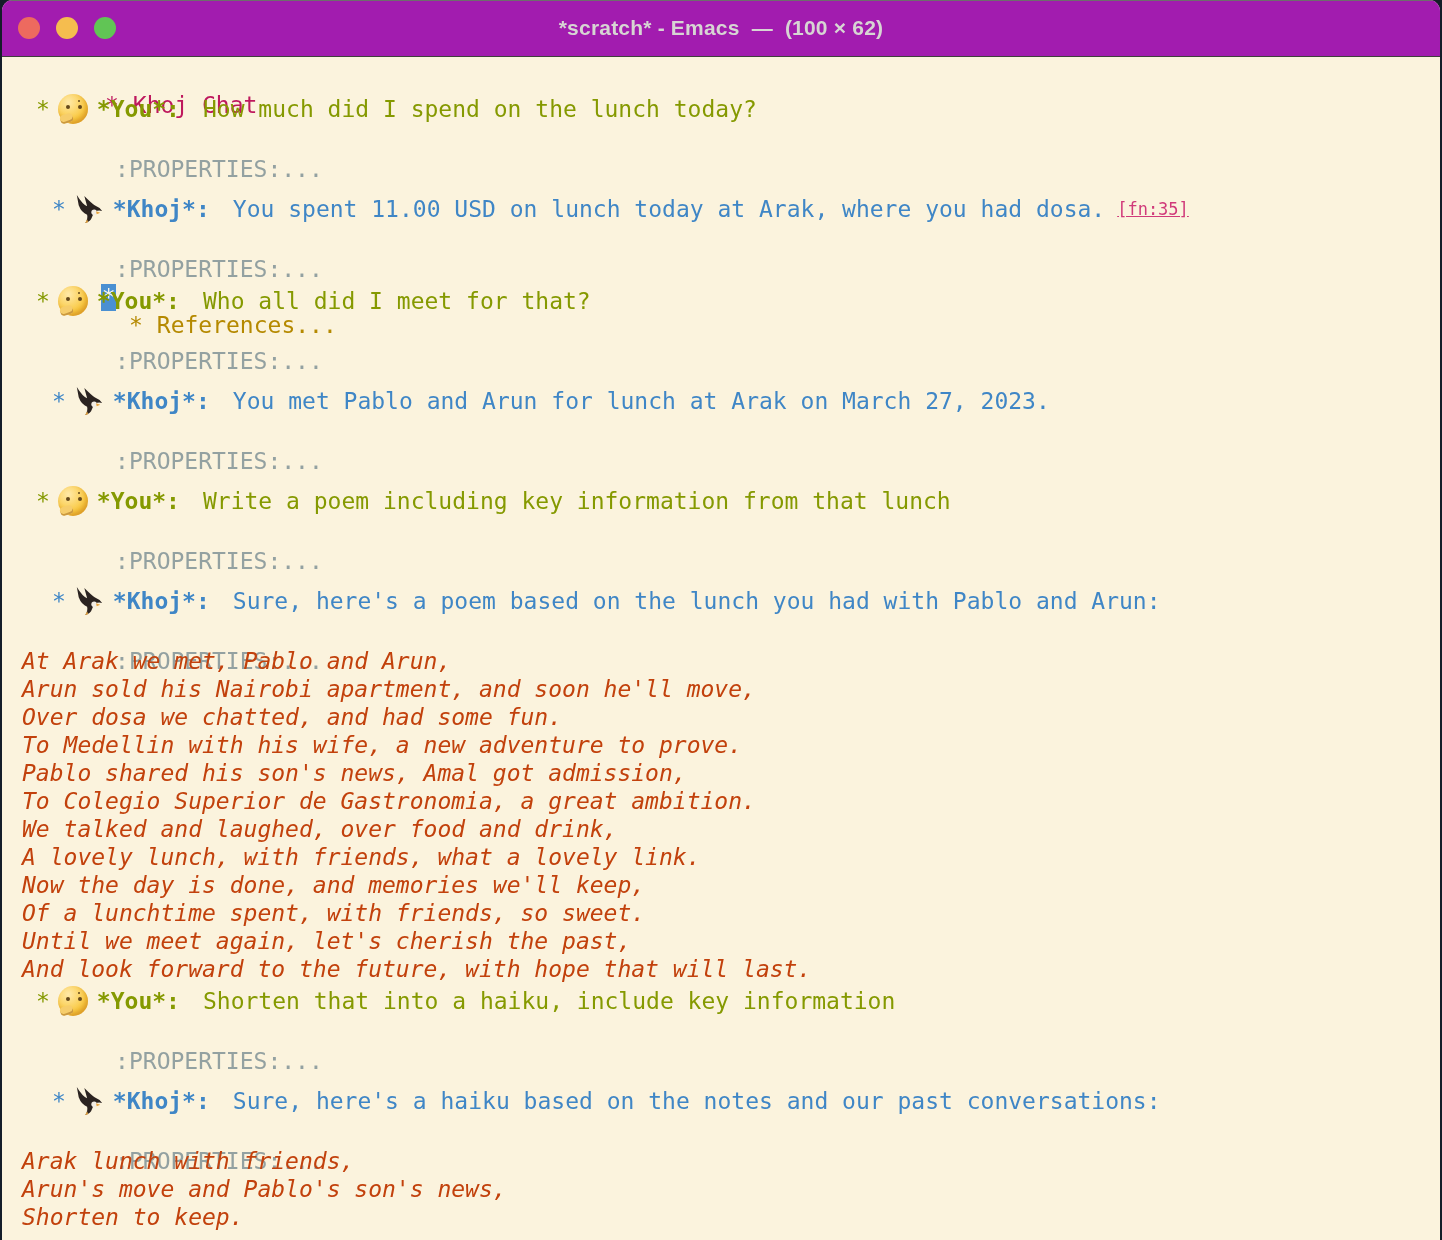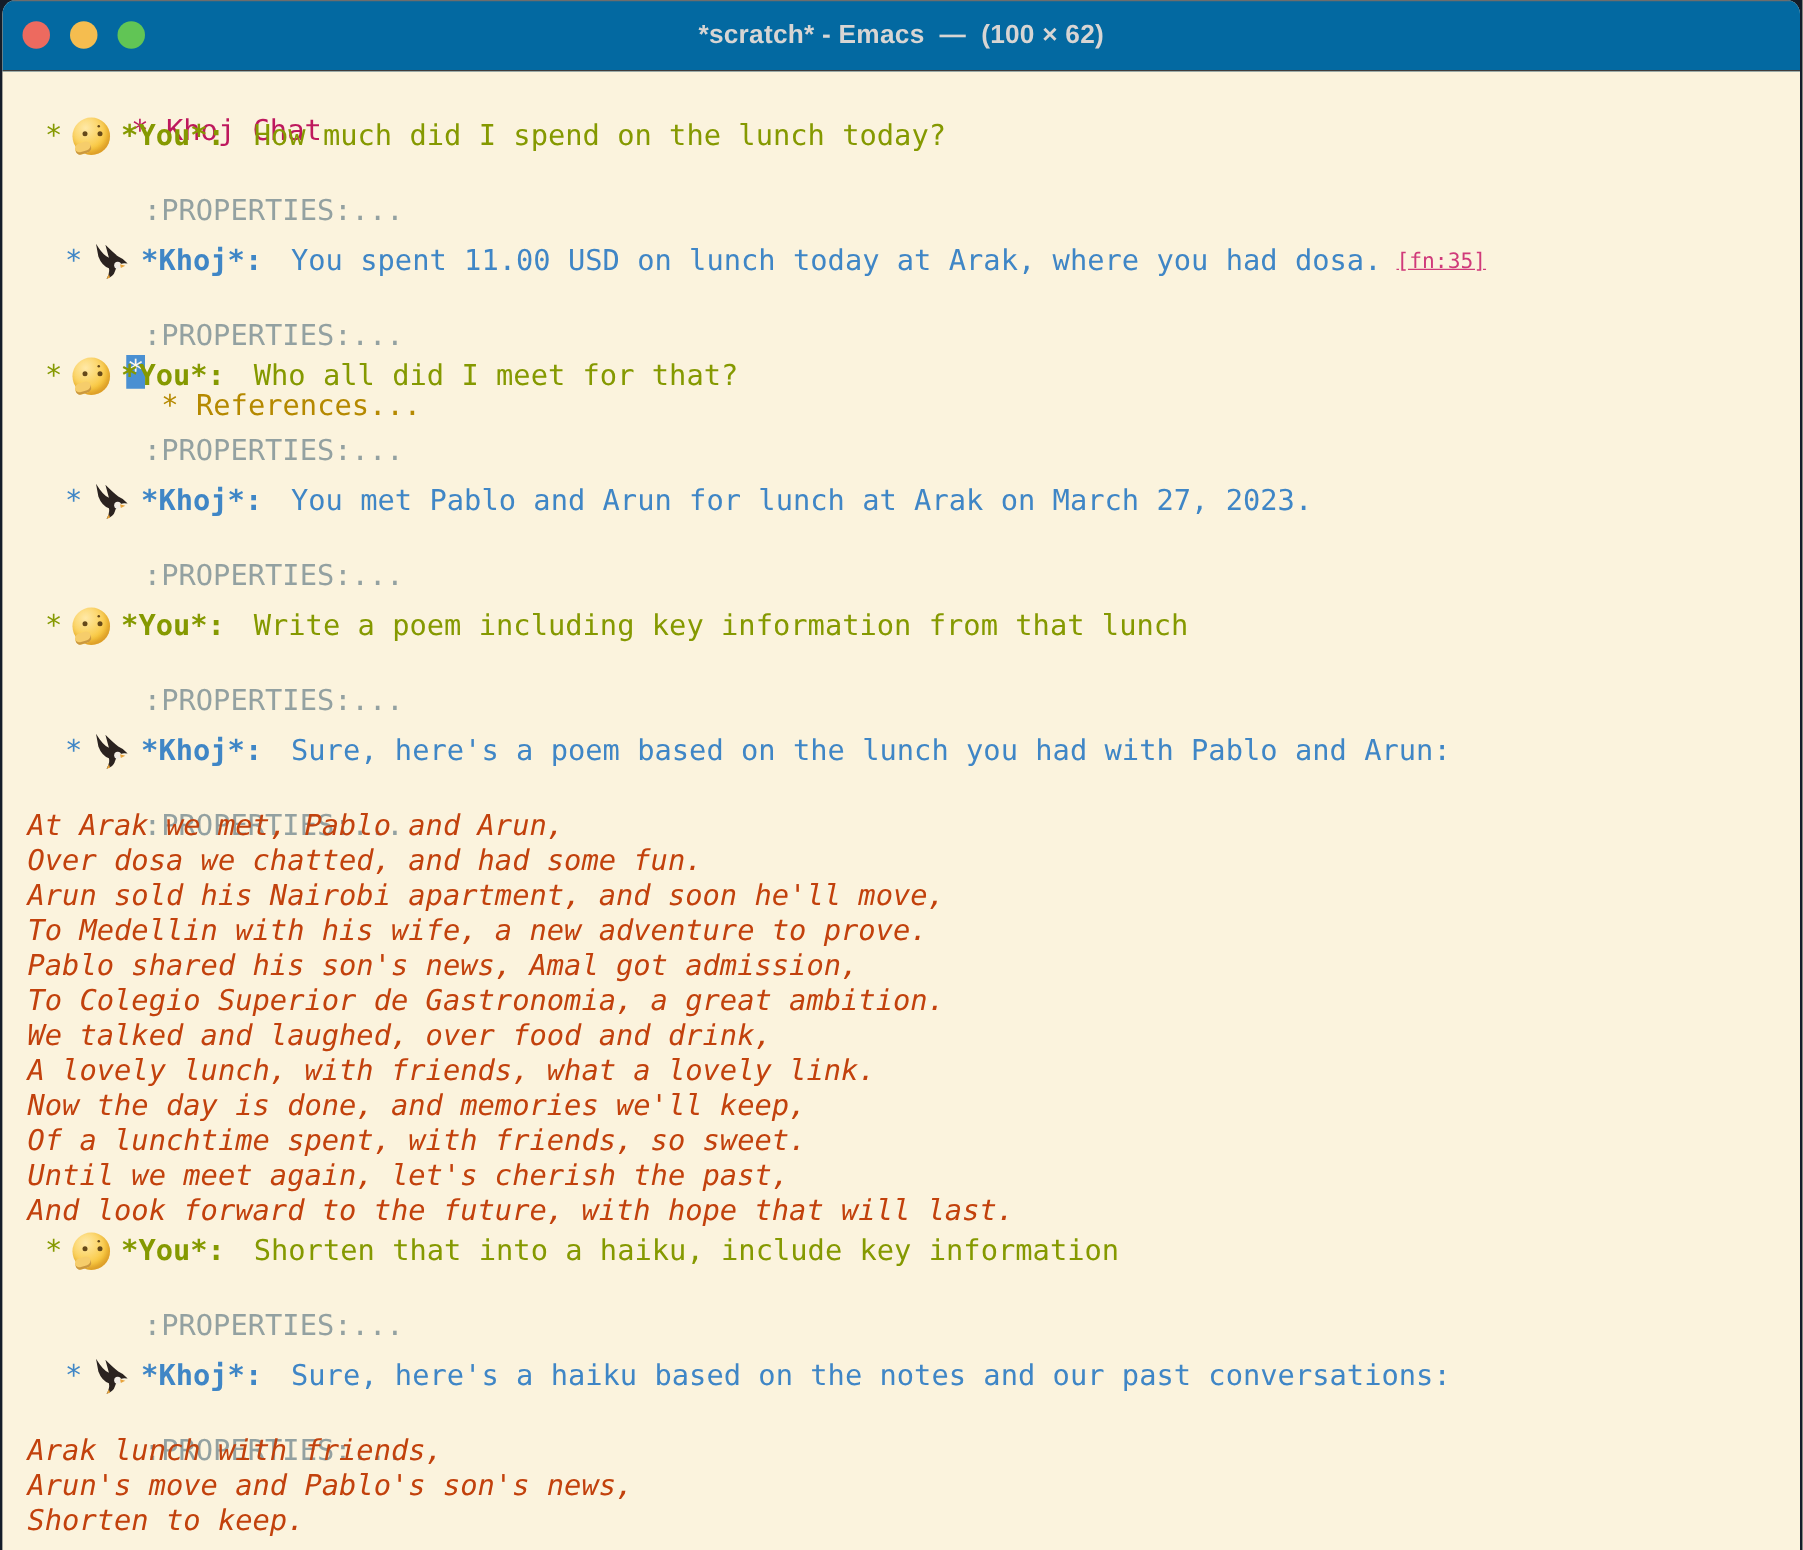--- a/index.html
+++ b/index.html
@@ -10,21 +10,21 @@
     overflow:hidden;
   }
   .frame {
     position:absolute; left:2px; top:0; width:1438px; height:1240px;
     border-radius:11px 11px 0 0;
     overflow:hidden;
     background:#fbf3dd;
   }
   
   .titlebar {
-    height:56px; background:#0369a1;
+    height:56px; background:#a21caf;
     border-bottom:1px solid #3f3e3d;
     display:flex; align-items:center; justify-content:center;
     position:relative;
     box-shadow: inset 0 1px 0 #6e6d6c;
   }
   .lights { position:absolute; left:16px; top:50%; transform:translateY(-50%); display:flex; gap:16px; }
   .light { width:22px; height:22px; border-radius:50%; display:inline-block; }
   .light.red    { background:#ed6a5f; }
   .light.yellow { background:#f5bd4f; }
   .light.green  { background:#61c555; }
@@ -178,22 +178,22 @@
         <path d="M23.5 18.5 l4.5 1.4 -3.8 1.8 z" fill="#e8a43c"></path>
         <path d="M14 27 l-2 4 3-1 z" fill="#e8a43c"></path>
       </svg>
       <span class="speaker">*Khoj*:</span>
       <span class="msg">Sure, here's a poem based on the lunch you had with Pablo and Arun:</span>
     </div>
     <div class="line props">
       <span>:PROPERTIES:...</span>
     </div>
     <div class="line bodyline"><span>At Arak we met, Pablo and Arun,</span></div>
+    <div class="line bodyline"><span>Arun sold his Nairobi apartment, and soon he'll move,</span></div>
     <div class="line bodyline"><span>Over dosa we chatted, and had some fun.</span></div>
-    <div class="line bodyline"><span>Arun sold his Nairobi apartment, and soon he'll move,</span></div>
     <div class="line bodyline"><span>To Medellin with his wife, a new adventure to prove.</span></div>
     <div class="line bodyline"><span>Pablo shared his son's news, Amal got admission,</span></div>
     <div class="line bodyline"><span>To Colegio Superior de Gastronomia, a great ambition.</span></div>
     <div class="line bodyline"><span>We talked and laughed, over food and drink,</span></div>
     <div class="line bodyline"><span>A lovely lunch, with friends, what a lovely link.</span></div>
     <div class="line bodyline"><span>Now the day is done, and memories we'll keep,</span></div>
     <div class="line bodyline"><span>Of a lunchtime spent, with friends, so sweet.</span></div>
     <div class="line bodyline"><span>Until we meet again, let's cherish the past,</span></div>
     <div class="line bodyline"><span>And look forward to the future, with hope that will last.</span></div>
 

